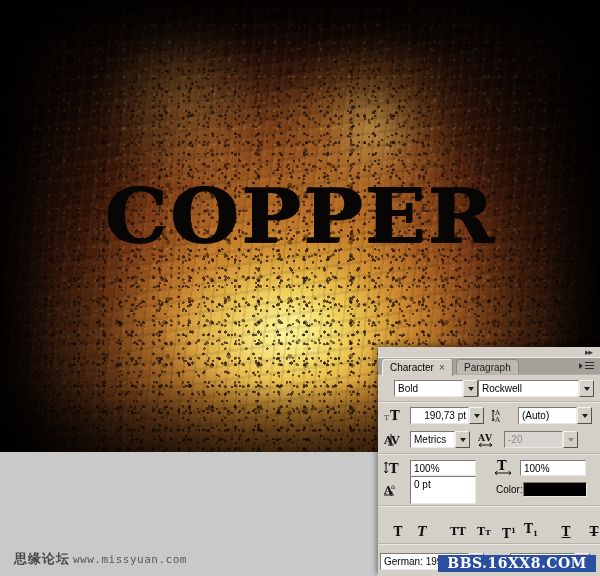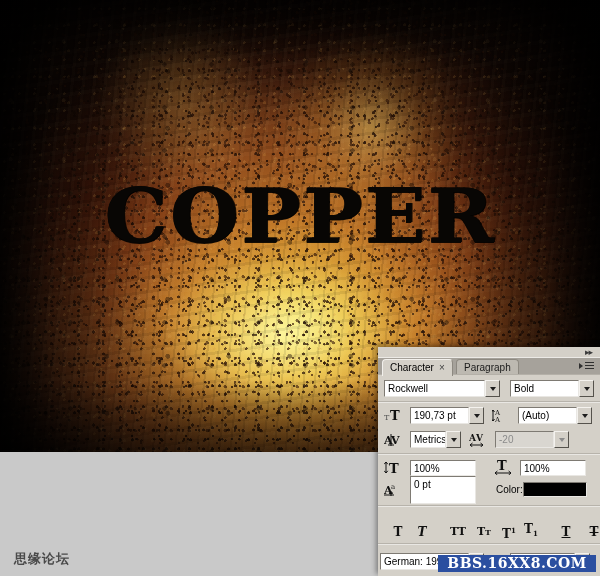--- a/index.html
+++ b/index.html
@@ -422,40 +422,40 @@
     </div>
 
     <div class="panel-menu-btn">
       <span class="tri"></span>
       <span class="bars"></span>
     </div>
 
     <div class="panel-body">
 
       <div class="row" style="top:3px;">
+        <div class="combo" style="width:84px; margin-left:10px;">
+          <div class="field">Bold</div>
+          <div class="arrow-btn"></div>
+        </div>
         <div class="combo" style="width:116px;">
           <div class="field">Rockwell</div>
           <div class="arrow-btn"></div>
         </div>
-        <div class="combo" style="width:84px; margin-left:10px;">
-          <div class="field">Bold</div>
-          <div class="arrow-btn"></div>
-        </div>
       </div>
 
       <div class="sep" style="top:26px;"></div>
 
       <div class="row" style="top:30px;">
         <div class="lbl-icon">
           <svg width="22" height="15" viewBox="0 0 22 15">
             <text x="0" y="12" font-family="DejaVu Serif, serif" font-size="8" fill="#555">T</text>
             <text x="6" y="12" font-family="DejaVu Serif, serif" font-size="13" font-weight="bold" fill="#111">T</text>
           </svg>
         </div>
-        <div class="combo" style="width:74px;">
+        <div class="combo" style="width:74px;text-align:right;">
           <div class="field">190,73 pt</div>
           <div class="arrow-btn"></div>
         </div>
         <div class="lbl-icon" style="margin-left:8px;">
           <svg width="22" height="15" viewBox="0 0 22 15">
             <text x="3" y="7" font-family="DejaVu Serif, serif" font-size="7" fill="#111">A</text>
             <text x="3" y="14" font-family="DejaVu Serif, serif" font-size="7" fill="#111">A</text>
             <path d="M1 2 L1 13" stroke="#111" stroke-width="1" fill="none"></path>
             <path d="M1 2 l-1.5 2 M1 2 l1.5 2 M1 13 l-1.5 -2 M1 13 l1.5 -2" stroke="#111" stroke-width="1" fill="none"></path>
           </svg>
@@ -468,21 +468,21 @@
 
       <div class="row" style="top:54px;">
         <div class="lbl-icon">
           <svg width="22" height="15" viewBox="0 0 22 15">
             <text x="0" y="12" font-family="DejaVu Serif, serif" font-size="11" font-weight="bold" fill="#111">A</text>
             <text x="7" y="12" font-family="DejaVu Serif, serif" font-size="11" font-weight="bold" fill="#111">V</text>
             <path d="M7 2 L7 14" stroke="#111" stroke-width="1"></path>
             <path d="M4 13 L10 13" stroke="#111" stroke-width="1"></path>
           </svg>
         </div>
-        <div class="combo" style="width:51px;">
+        <div class="combo" style="width:60px;">
           <div class="field">Metrics</div>
           <div class="arrow-btn"></div>
         </div>
         <div class="lbl-icon" style="margin-left:8px;">
           <svg width="22" height="15" viewBox="0 0 22 15">
             <text x="0" y="9" font-family="DejaVu Serif, serif" font-size="9" font-weight="bold" fill="#111">A</text>
             <text x="7" y="9" font-family="DejaVu Serif, serif" font-size="9" font-weight="bold" fill="#111">V</text>
             <path d="M1 13 L14 13" stroke="#111" stroke-width="1"></path>
             <path d="M1 13 l2.5 -2 M1 13 l2.5 2 M14 13 l-2.5 -2 M14 13 l-2.5 2" stroke="#111" stroke-width="1" fill="none"></path>
           </svg>
@@ -558,19 +558,20 @@
           <div class="field">Sharp</div>
           <div class="arrow-btn"></div>
         </div>
       </div>
 
     </div>
   </div>
 
   <div id="wm-left">
     <span class="cn">思缘论坛</span>
+    <span class="url">www.missyuan.com</span>
   </div>
 
   <div id="wm-right">
     <div class="bbs">BBS.16XX8.COM</div>
   </div>
 
 </div>
 
 </body></html>

